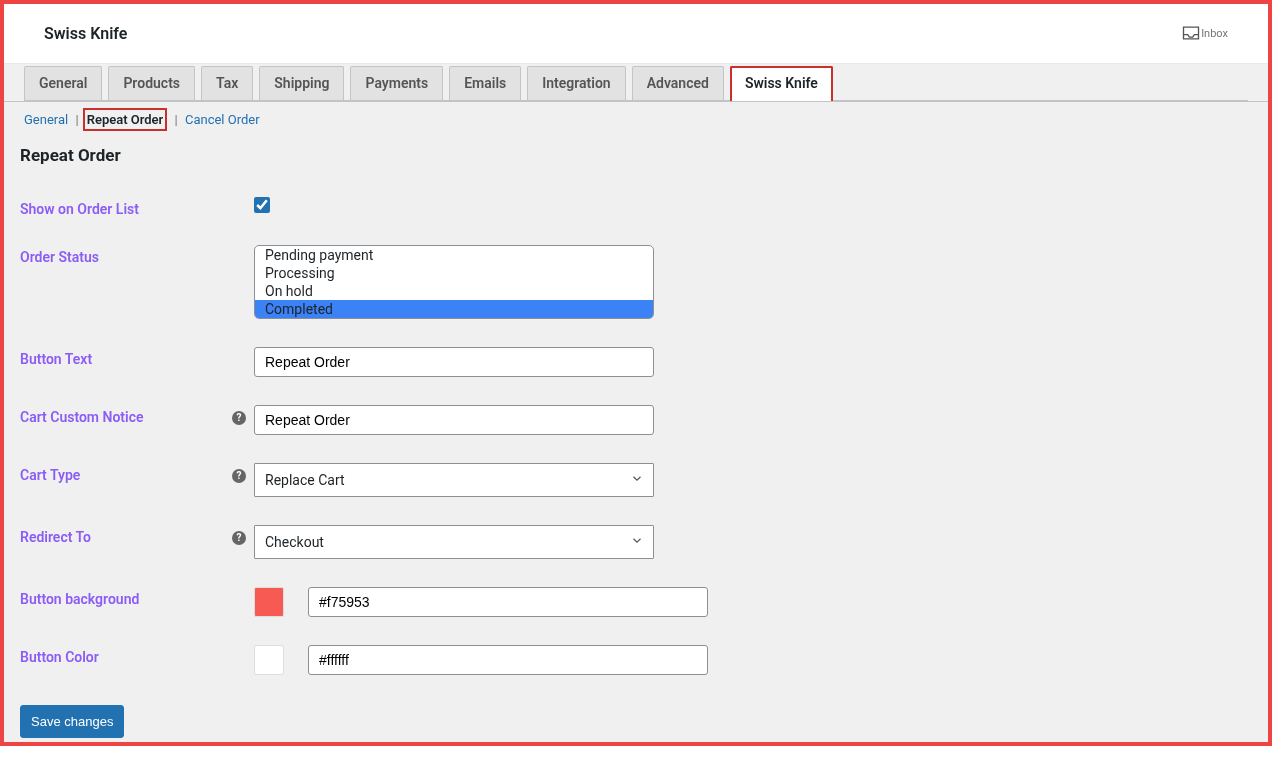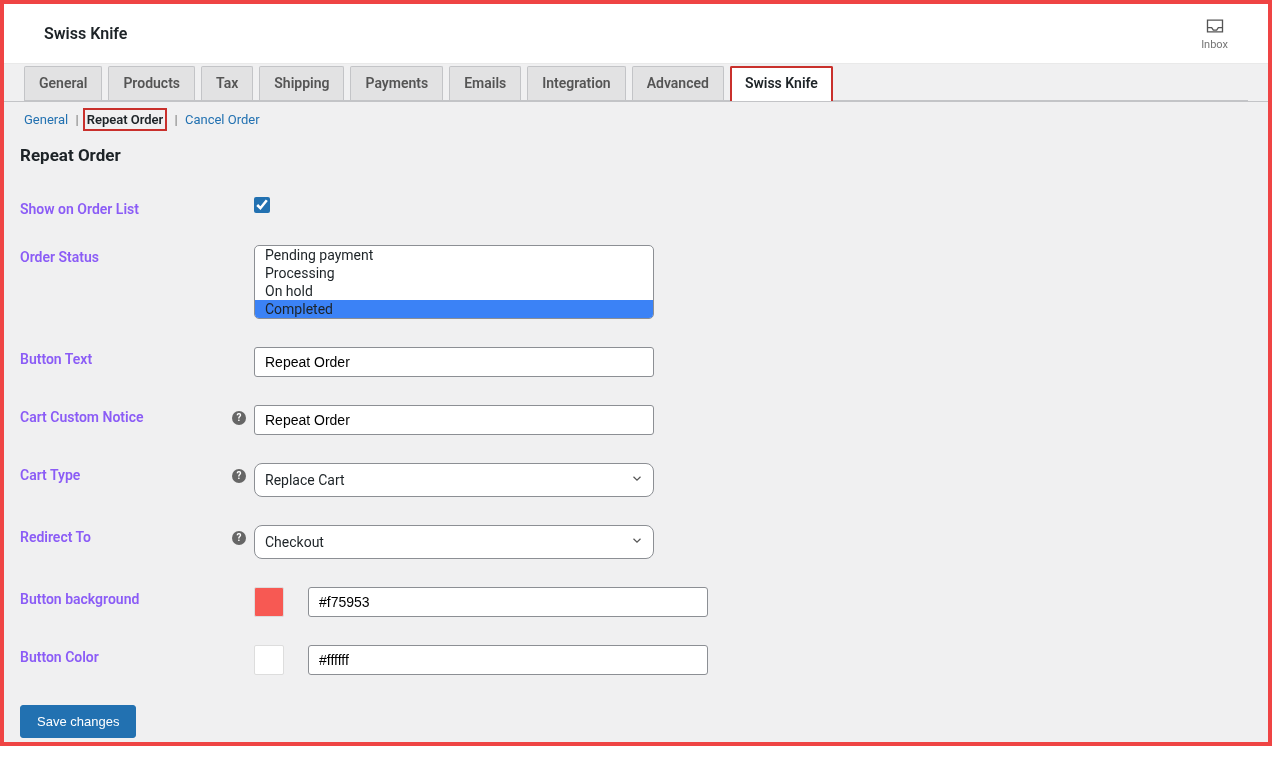--- a/index.html
+++ b/index.html
@@ -1,21 +1,21 @@
 <!DOCTYPE html>
 <html><head>
 <meta charset="utf-8">
 <style>
   * { box-sizing: border-box; margin: 0; padding: 0; }
   html, body { width: 1272px; height: 779px; font-family: -apple-system, BlinkMacSystemFont, "Segoe UI", Roboto, Arial, sans-serif; font-size: 13px; color: #1d2327; }
   .frame { width: 1272px; height: 746px; border: 4px solid #ef4444; background: #f0f0f1; position: relative; }
   
   .header { height: 60px; background: #fff; border-bottom: 1px solid #e9e9e9; display: flex; align-items: center; padding: 0 40px 0 40px; }
   .header-title { font-size: 16px; font-weight: 600; color: #1d2327; flex: 1; }
-  .inbox-wrap { display: flex; flex-direction: column; align-items: center; color: #757575; font-size: 11px; }
+  .inbox-wrap { display: flex; flex-direction: row; align-items: center; color: #757575; font-size: 11px; }
   .inbox-icon { width: 20px; height: 20px; margin-bottom: 2px; }
   .inbox-icon svg { width: 20px; height: 20px; stroke: #555; fill: none; stroke-width: 1.6; }
   
   .tabs-wrap { padding: 6px 20px 0 20px; border-bottom: 1px solid #c3c4c7; height: 38px; display: flex; align-items: flex-end; position: relative; }
   .tabs { display: flex; gap: 6px; }
   .tab { background: #e2e2e3; border: 1px solid #c3c4c7; border-bottom: none; padding: 8px 14px 9px 14px; font-size: 14px; font-weight: 600; color: #555; border-radius: 2px 2px 0 0; cursor: pointer; }
   .tab.active { background: #fff; border: 2px solid #c9302c; border-bottom: none; color: #1d2327; position: relative; z-index: 2; padding: 7px 13px 10px 13px; }
   .tabs-wrap::after { content:""; position:absolute; left:20px; right:20px; bottom:0; height:1px; background:#c3c4c7; z-index:1; }
   
   .sublinks { padding: 10px 20px 4px 20px; font-size: 13px; }
@@ -29,27 +29,27 @@
   .form-table td { vertical-align: top; padding: 14px 0; }
   .form-table td.label-cell { width: 212px; font-weight: 600; font-size: 14px; color: #8b5cf6; padding-top: 18px; }
   .form-table td.help-cell { width: 22px; text-align: left; padding-top: 18px; vertical-align: top; }
   .help-icon { display:inline-block; width: 14px; height:14px; border-radius:50%; background:#666; color:#fff; font-size:10px; line-height:14px; text-align:center; font-weight:bold; }
   .check { width: 16px; height: 16px; accent-color: #2271b1; }
   .multi-select { width: 400px; height: 74px; border:1px solid #8c8f94; border-radius:5px; background:#fff; font-size:14px; overflow:hidden; }
   .multi-select .opt { padding: 0 10px; line-height:18px; }
   .multi-select .opt.selected { background:#3b82f6; }
   .text-input { width: 400px; height: 30px; border:1px solid #8c8f94; border-radius:3px; padding: 0 10px; font-size:14px; background:#fff; }
   .select-wrap { position: relative; width: 400px; }
-  .select-input { width: 400px; height: 34px; border:1px solid #8c8f94; border-radius:8px; padding: 0 10px; font-size:14px; background:#fff; display:flex; align-items:center; }
+  .select-input { width: 400px; height: 34px; border:1px solid #8c8f94; border-radius:1px; padding: 0 10px; font-size:14px; background:#fff; display:flex; align-items:center; }
   .select-caret { position:absolute; right:10px; top:50%; transform:translateY(-50%); pointer-events:none; }
   .select-caret svg { width:14px; height:14px; stroke:#555; fill:none; stroke-width:2; }
   .color-row { display:flex; align-items:center; gap:24px; }
   .swatch { width: 30px; height: 30px; border:1px solid #ddd; border-radius:2px; }
   .color-input { width: 400px; height: 30px; border:1px solid #8c8f94; border-radius:3px; padding:0 10px; font-size:14px; background:#fff; }
-  .save-btn { margin-top: 16px; background:#2271b1; color:#fff; border:1px solid #2271b1; padding: 8px 16px; font-size:13px; border-radius:3px; cursor:pointer; }
+  .save-btn { margin-top: 16px; background:#2271b1; color:#fff; border:1px solid #2271b1; padding: 8px 10px; font-size:13px; border-radius:3px; cursor:pointer; }
 </style>
 </head>
 <body>
 
 <div class="frame">
 
   <div class="header">
     <div class="header-title">Swiss Knife</div>
     <div class="inbox-wrap">
       <span class="inbox-icon">

